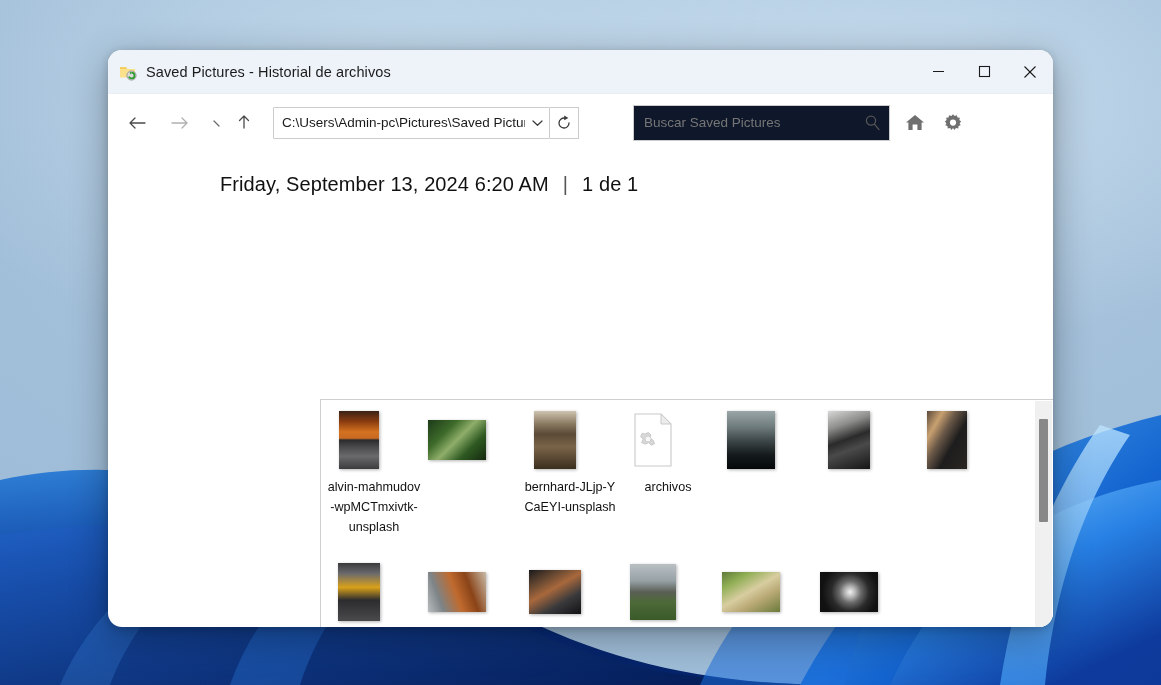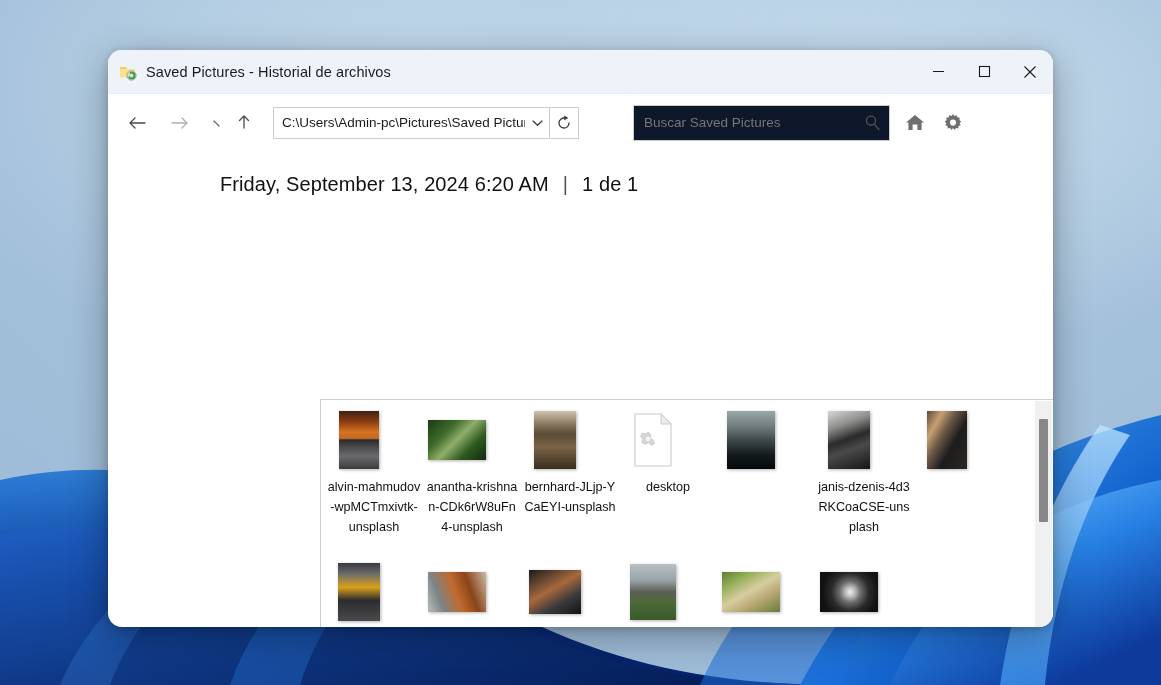--- a/index.html
+++ b/index.html
@@ -216,51 +216,49 @@
           <div class="item">
             <span class="thumb">
               <span class="ph" style="width: 40px; height: 58px; background: linear-gradient(rgb(58, 34, 22) 0%, rgb(138, 60, 16) 18%, rgb(212, 114, 31) 36%, rgb(200, 106, 35) 47%, rgb(42, 42, 44) 50%, rgb(74, 74, 76) 62%, rgb(106, 106, 108) 78%, rgb(60, 60, 62) 100%); display: block;"></span>
             </span>
             <div class="label">alvin-mahmudov-wpMCTmxivtk-unsplash</div>
           </div>
           <div class="item">
             <span class="thumb">
               <span class="ph" style="width: 58px; height: 40px; background: linear-gradient(135deg, rgb(29, 58, 24) 0%, rgb(61, 106, 42) 30%, rgb(143, 174, 106) 50%, rgb(47, 90, 34) 72%, rgb(20, 41, 15) 100%); display: block;"></span>
             </span>
-            <div class="label">anantha-krishnan-CDk6rW8uFn4-unsplash</div>
           </div>
           <div class="item">
             <span class="thumb">
               <span class="ph" style="width: 42px; height: 58px; background: linear-gradient(rgb(207, 196, 176) 0%, rgb(138, 122, 98) 22%, rgb(90, 74, 54) 40%, rgb(122, 100, 72) 62%, rgb(58, 46, 30) 100%); display: block;"></span>
             </span>
             <div class="label">bernhard-JLjp-YCaEYI-unsplash</div>
           </div>
           <div class="item">
             <span class="thumb">
               <svg width="44" height="54" viewBox="0 0 44 54">
                 <path d="M4,1 L30,1 L40,11 L40,53 L4,53 Z" fill="#ffffff" stroke="#c9c9c9" stroke-width="1.1"></path>
                 <path d="M30,1 L40,11 L30,11 Z" fill="#ececec" stroke="#c9c9c9" stroke-width="1"></path>
                 <g fill="#d8d8d8" stroke="#c2c2c2" stroke-width="0.8">
                   <path d="M14,21 l3.4,-1.6 l2.6,2.6 l-1.6,3.4 l3.6,1.6 l1.6,3.6 l-3.4,1.6 l-2.6,-2.6 l-3.4,1.6 l-3.6,-1.6 l1.6,-3.4 l-2.6,-2.6 l1.6,-3.4 Z"></path>
                   <circle cx="17" cy="26" r="3.1" fill="#f6f6f6"></circle>
                 </g>
               </svg>
             </span>
-            <div class="label">desktop</div>
+            <div class="label">archivos</div>
           </div>
           <div class="item">
             <span class="thumb">
               <span class="ph" style="width: 48px; height: 58px; background: linear-gradient(rgb(154, 166, 168) 0%, rgb(110, 123, 125) 28%, rgb(60, 69, 71) 52%, rgb(20, 26, 27) 76%, rgb(5, 8, 10) 100%); display: block;"></span>
             </span>
           </div>
           <div class="item">
             <span class="thumb">
               <span class="ph" style="width: 42px; height: 58px; background: linear-gradient(160deg, rgb(216, 216, 214) 0%, rgb(141, 141, 139) 26%, rgb(42, 42, 42) 48%, rgb(74, 74, 74) 64%, rgb(21, 21, 21) 100%); display: block;"></span>
             </span>
-            <div class="label">janis-dzenis-4d3RKCoaCSE-unsplash</div>
           </div>
           <div class="item">
             <span class="thumb">
               <span class="ph" style="width: 40px; height: 58px; background: linear-gradient(120deg, rgb(90, 74, 60) 0%, rgb(200, 160, 112) 22%, rgb(106, 88, 72) 40%, rgb(29, 29, 29) 62%, rgb(42, 38, 34) 100%); display: block;"></span>
             </span>
           </div>
           <div class="item">
             <span class="thumb">
               <span class="ph" style="width: 42px; height: 58px; background: linear-gradient(rgb(58, 58, 60) 0%, rgb(106, 106, 108) 18%, rgb(217, 161, 26) 42%, rgb(44, 44, 46) 64%, rgb(74, 74, 76) 100%); display: block;"></span>
             </span>

